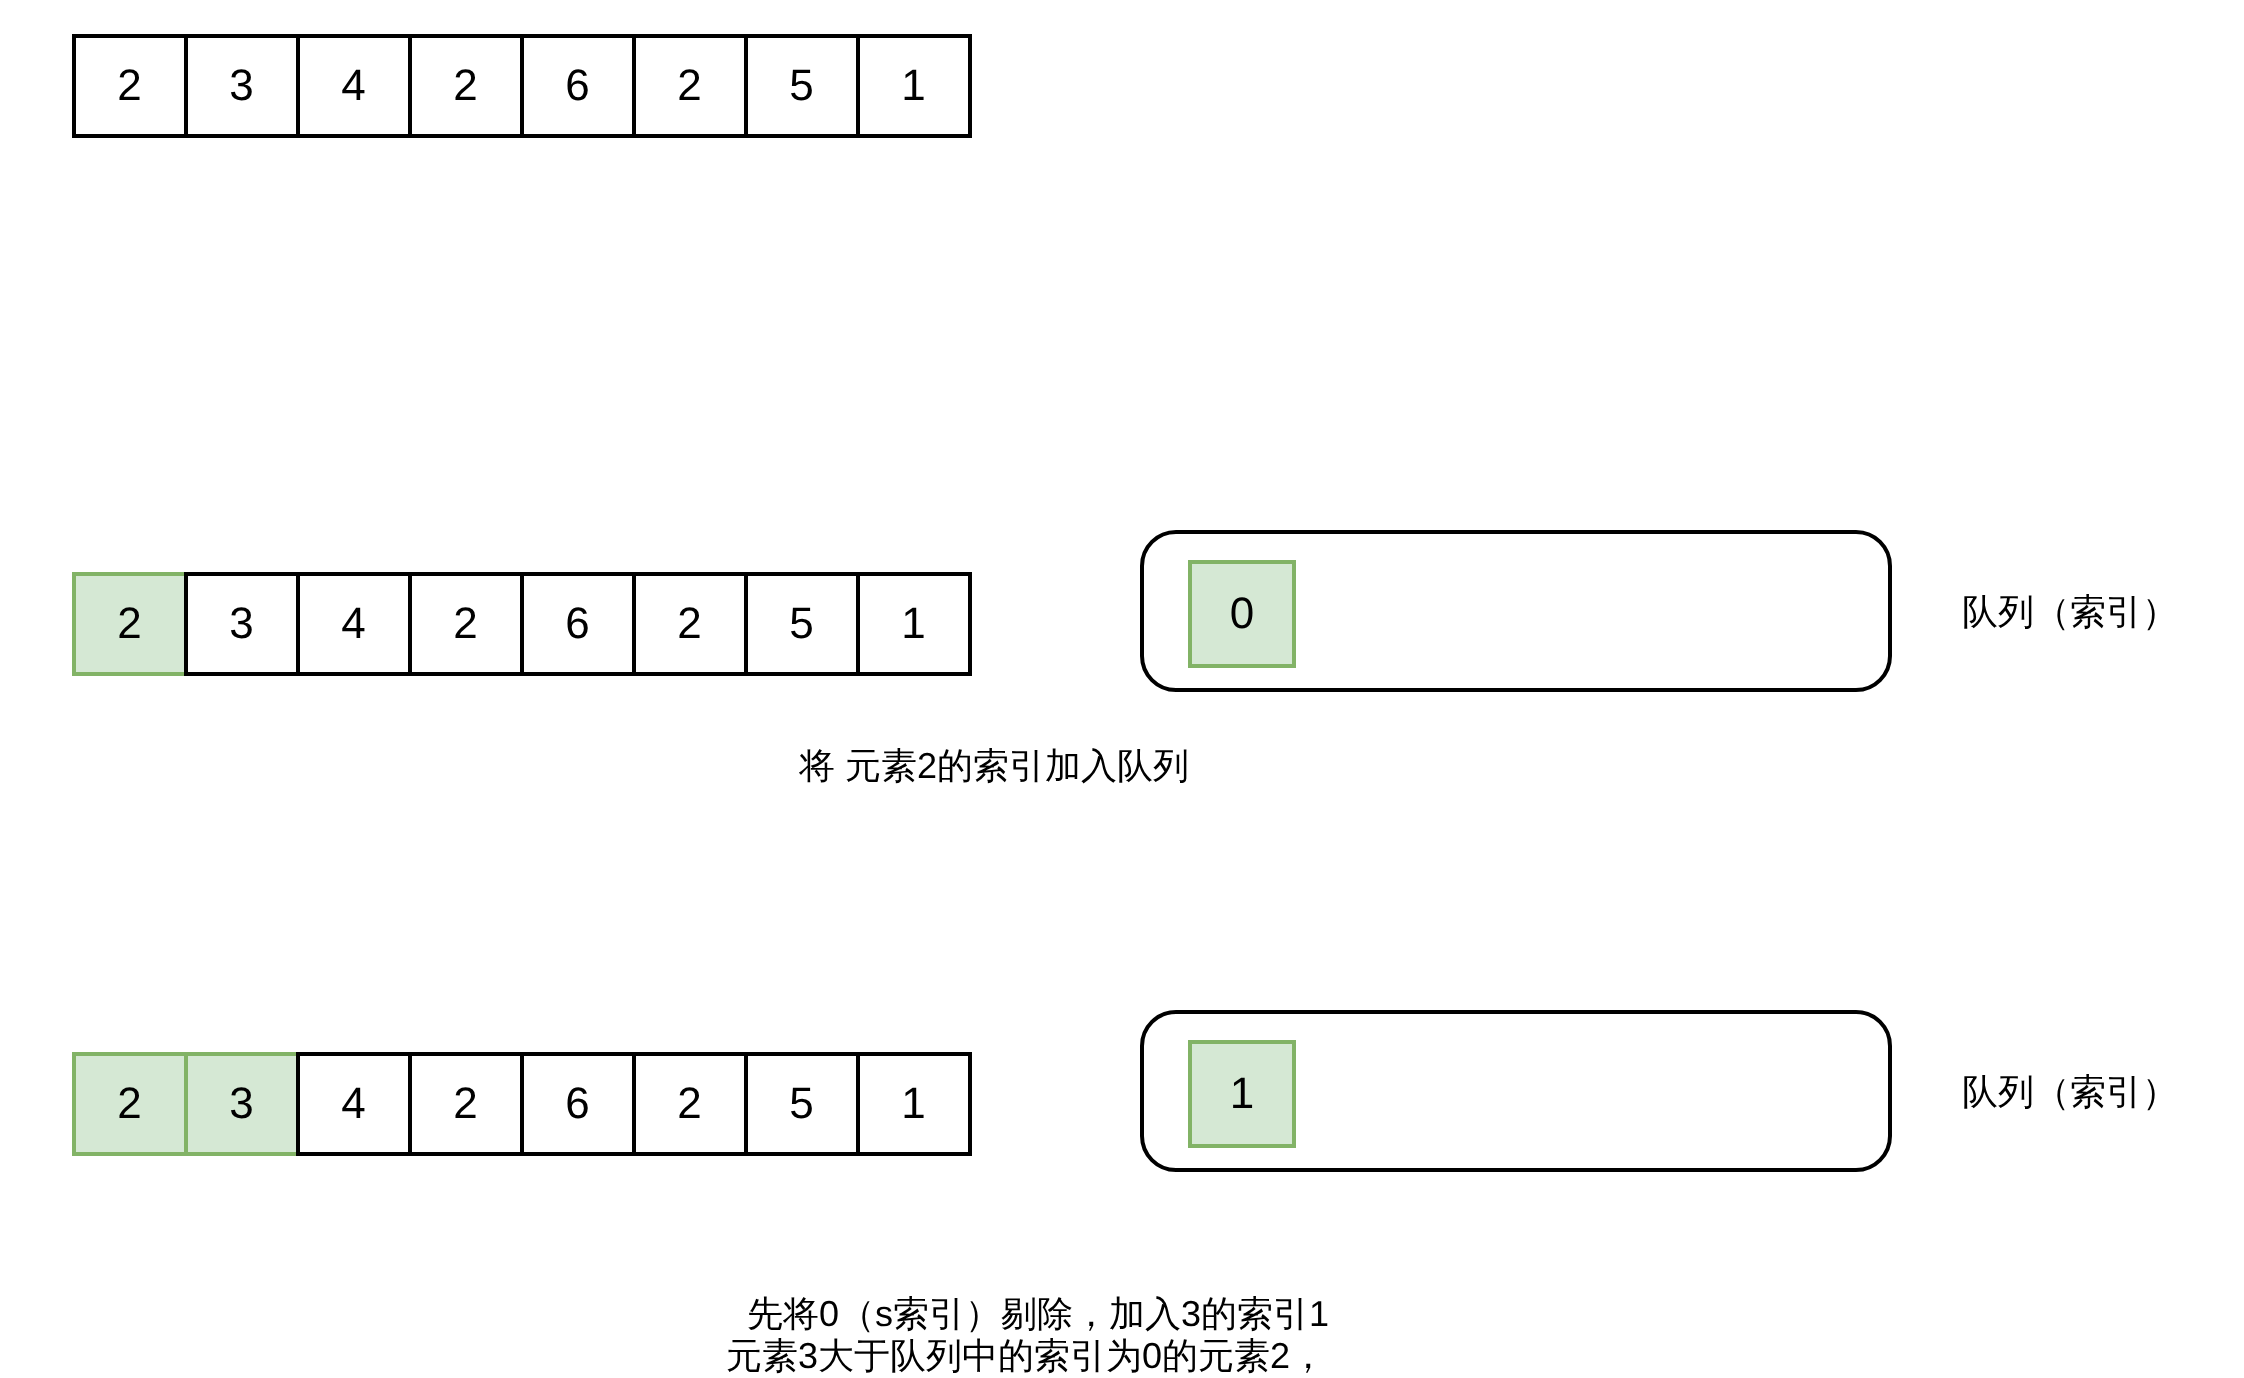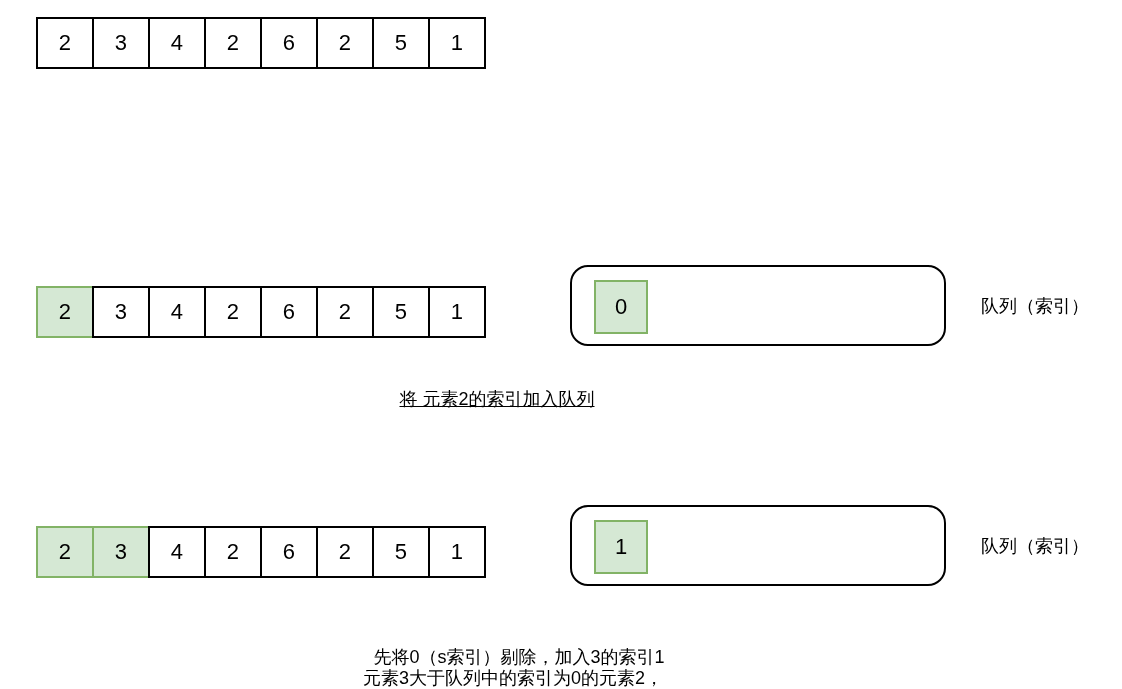--- a/index.html
+++ b/index.html
@@ -115,21 +115,21 @@
     <div class="cell">5</div>
     <div class="cell">1</div>
   </div>
 
 <div class="queue" id="queue-1" style="left:570px; top:265px; width:376px; height:81px;">
   <div class="queue-cell" style="left:22px; top:13px;">0</div>
 </div>
 
 <div class="side-label" style="left:981px; top:297px;">队列（索引）</div>
 
-<div class="caption" style="left:497px; top:386px;text-decoration:underline;">将 元素2的索引加入队列</div>
+<div class="caption" style="left:497px; top:370px;">将 元素2的索引加入队列</div>
 
 <div class="array" id="array-2" style="left:36px; top:526px;">
     <div class="cell green">2</div>
     <div class="cell green">3</div>
     <div class="cell">4</div>
     <div class="cell">2</div>
     <div class="cell">6</div>
     <div class="cell">2</div>
     <div class="cell">5</div>
     <div class="cell">1</div>

